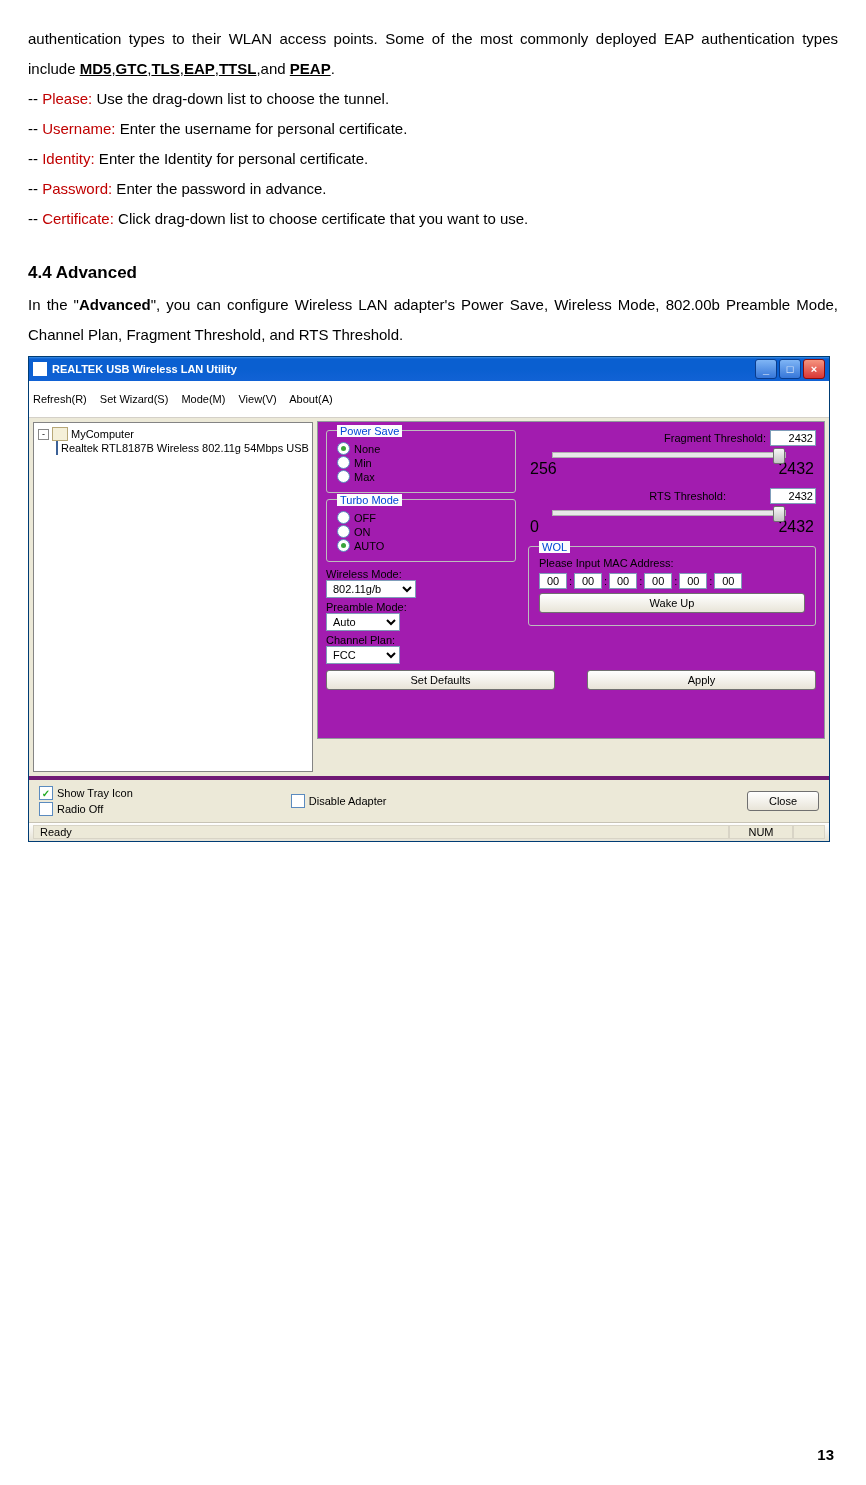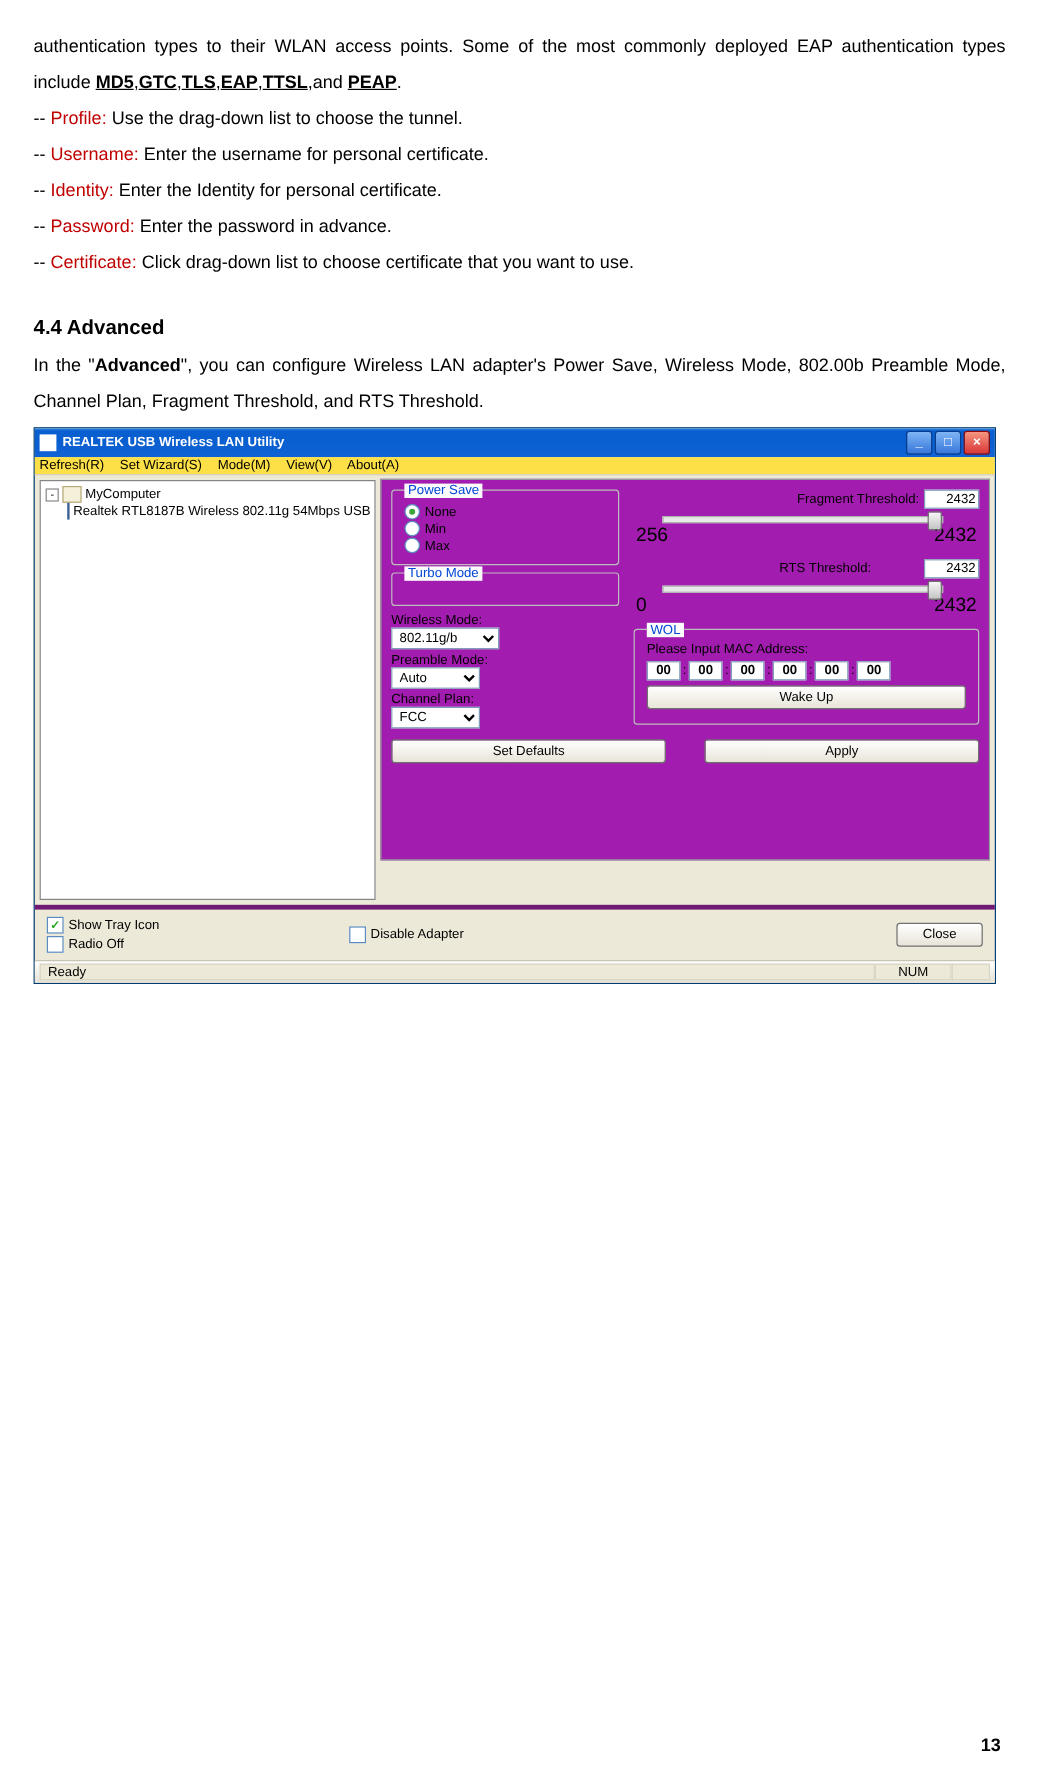--- a/index.html
+++ b/index.html
@@ -48,22 +48,22 @@
     width:20px; height:18px;
     background: linear-gradient(to bottom,#7fb5f5,#3676d9);
     border:1px solid #0a3c8c;
     border-radius:3px;
     color:#fff;
     display:flex; align-items:center; justify-content:center;
     font-weight:bold; font-size:11px;
   }
   .winbtn.close { background: linear-gradient(to bottom,#f5957f,#d93636); border-color:#8c0a0a;}
   .menubar {
-    background:#fde047;
-    padding: 1px 4px;
+    background:#ffffff;
+    padding: 12px 4px;
     border-bottom:1px solid #d4d0c8;
   }
   .menubar span { margin-right: 10px; }
 
   .body-row { display:flex; }
   .tree {
     width: 280px;
     background:#fff;
     border:1px solid #848484;
     margin:4px;
@@ -125,21 +125,21 @@
   }
   .radio.sel .circ::after { content:""; width:5px;height:5px;border-radius:50%;background:#3aa53a;}
   .lbl { color:#000; }
   .sel-lbl {color:#000; margin-top:3px; display:block;}
   select.xp, .xp-input {
     font-family:Tahoma,sans-serif;font-size:11px;
     border:1px solid #7f9db9; background:#fff; padding:1px 2px;
   }
   select.xp { width:90px;}
   .xp-input { width:40px; text-align:right; }
-  .mac .xp-input { width:22px; text-align:center;font-weight:bold;}
+  .mac .xp-input { width:22px; text-align:center;}
   .slider-row { margin-bottom:10px; }
   .slider-label { display:flex; align-items:center; gap:4px; justify-content:flex-start;}
   .slider {
     height:4px; background:#e8e8e8; border:1px solid #b0b0b0;
     position:relative; margin:6px 30px 2px 24px;
   }
   .slider .thumb {
     position:absolute; right:0; top:-5px;
     width:10px;height:14px;background:linear-gradient(#f7f7f7,#c4c4c4);
     border:1px solid #707070; border-radius:2px;
@@ -180,21 +180,21 @@
   .statusbar .cell { padding:0 6px; border:1px solid #d8d4c6; background:#ece9d8;}
   .statusbar .cell.grow { flex:1;}
 </style>
 </head>
 <body>
 
 <div class="doc-text">
   <span>authentication types to their WLAN access points. Some of the most commonly deployed EAP authentication types include </span><span class="bold u">MD5</span><span>,</span><span class="bold u">GTC</span><span>,</span><span class="bold u">TLS</span><span>,</span><span class="bold u">EAP</span><span>,</span><span class="bold u">TTSL</span><span>,and </span><span class="bold u">PEAP</span><span>.</span>
 </div>
 
-<div><span>-- </span><span class="red">Profile:</span><span> Use the drag-down list to choose the tunnel.</span></div>
+<div><span>-- </span><span class="red">Please:</span><span> Use the drag-down list to choose the tunnel.</span></div>
 <div><span>-- </span><span class="red">Username:</span><span> Enter the username for personal certificate.</span></div>
 <div><span>-- </span><span class="red">Identity:</span><span> Enter the Identity for personal certificate.</span></div>
 <div><span>-- </span><span class="red">Password:</span><span> Enter the password in advance.</span></div>
 <div><span>-- </span><span class="red">Certificate:</span><span> Click drag-down list to choose certificate that you want to use.</span></div>
 
 <div class="section-heading">4.4  Advanced</div>
 <div class="doc-text">
   <span>In the "</span><span class="bold">Advanced</span><span>", you can configure Wireless LAN adapter's Power Save, Wireless Mode, 802.00b Preamble Mode, Channel Plan, Fragment Threshold, and RTS Threshold.</span>
 </div>
 
@@ -243,20 +243,34 @@
                     <span class="lbl">Min</span>
                   </div>
                 <div class="radio">
                     <span class="circ"></span>
                     <span class="lbl">Max</span>
                   </div>
               </div>
             </div>
             <div class="fieldset">
               <span class="legend">Turbo Mode</span>
+              <div style="margin-top:-8px;">
+                <div class="radio">
+                    <span class="circ"></span>
+                    <span class="lbl">OFF</span>
+                  </div>
+                <div class="radio">
+                    <span class="circ"></span>
+                    <span class="lbl">ON</span>
+                  </div>
+                <div class="radio sel">
+                    <span class="circ"></span>
+                    <span class="lbl">AUTO</span>
+                  </div>
+              </div>
             </div>
             <span class="sel-lbl">Wireless Mode:</span>
             <select class="xp"><option>802.11g/b</option></select>
             <span class="sel-lbl">Preamble Mode:</span>
             <select class="xp" style="width:74px;"><option>Auto</option></select>
             <span class="sel-lbl">Channel Plan:</span>
             <select class="xp" style="width:74px;"><option>FCC</option></select>
           </div>
           <div class="right-col">
             <div class="slider-row">

